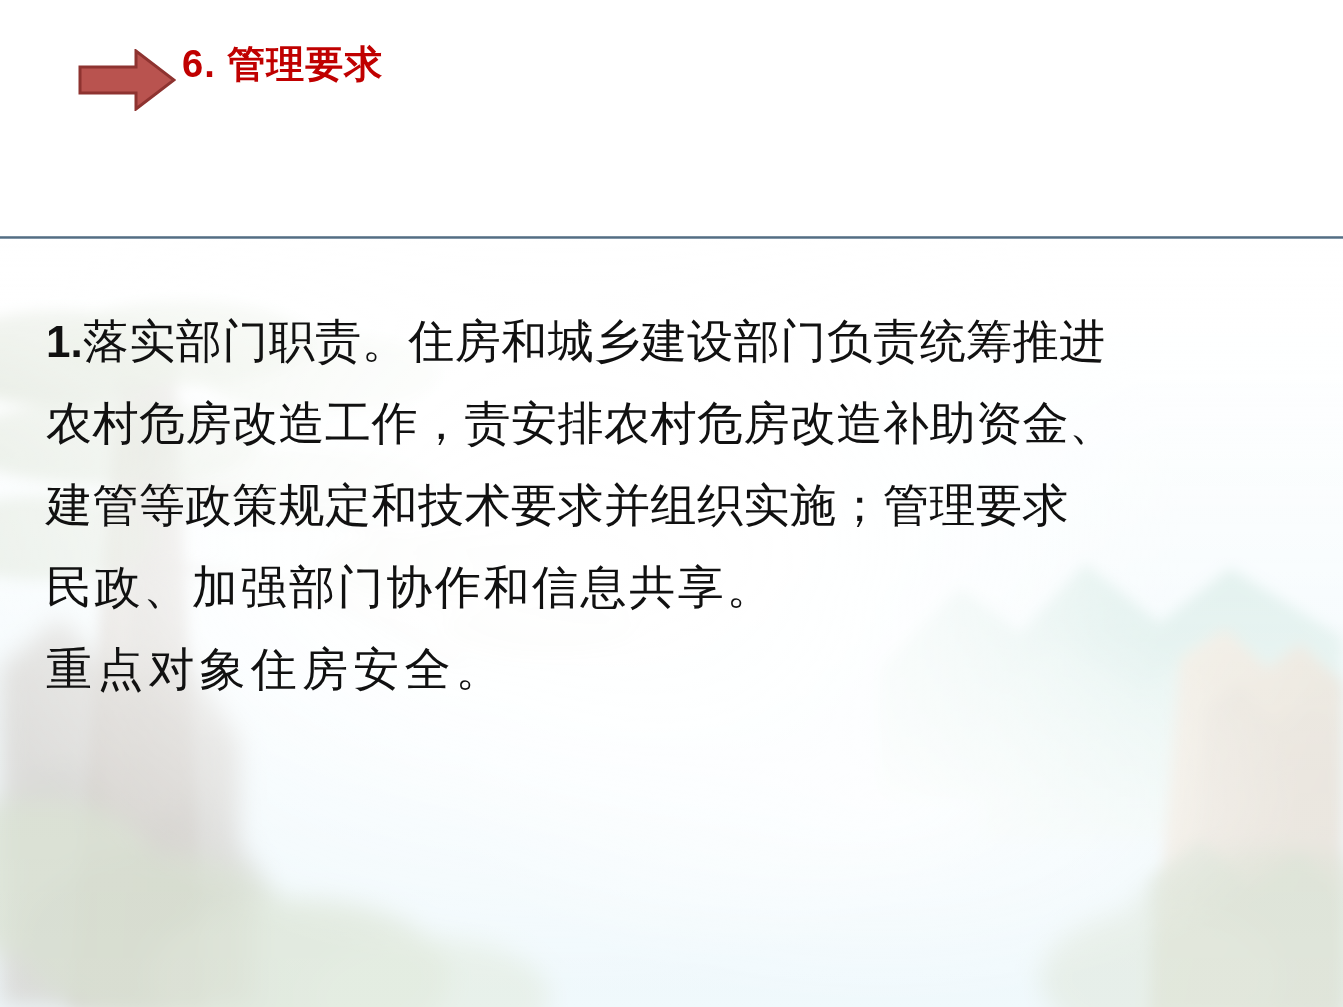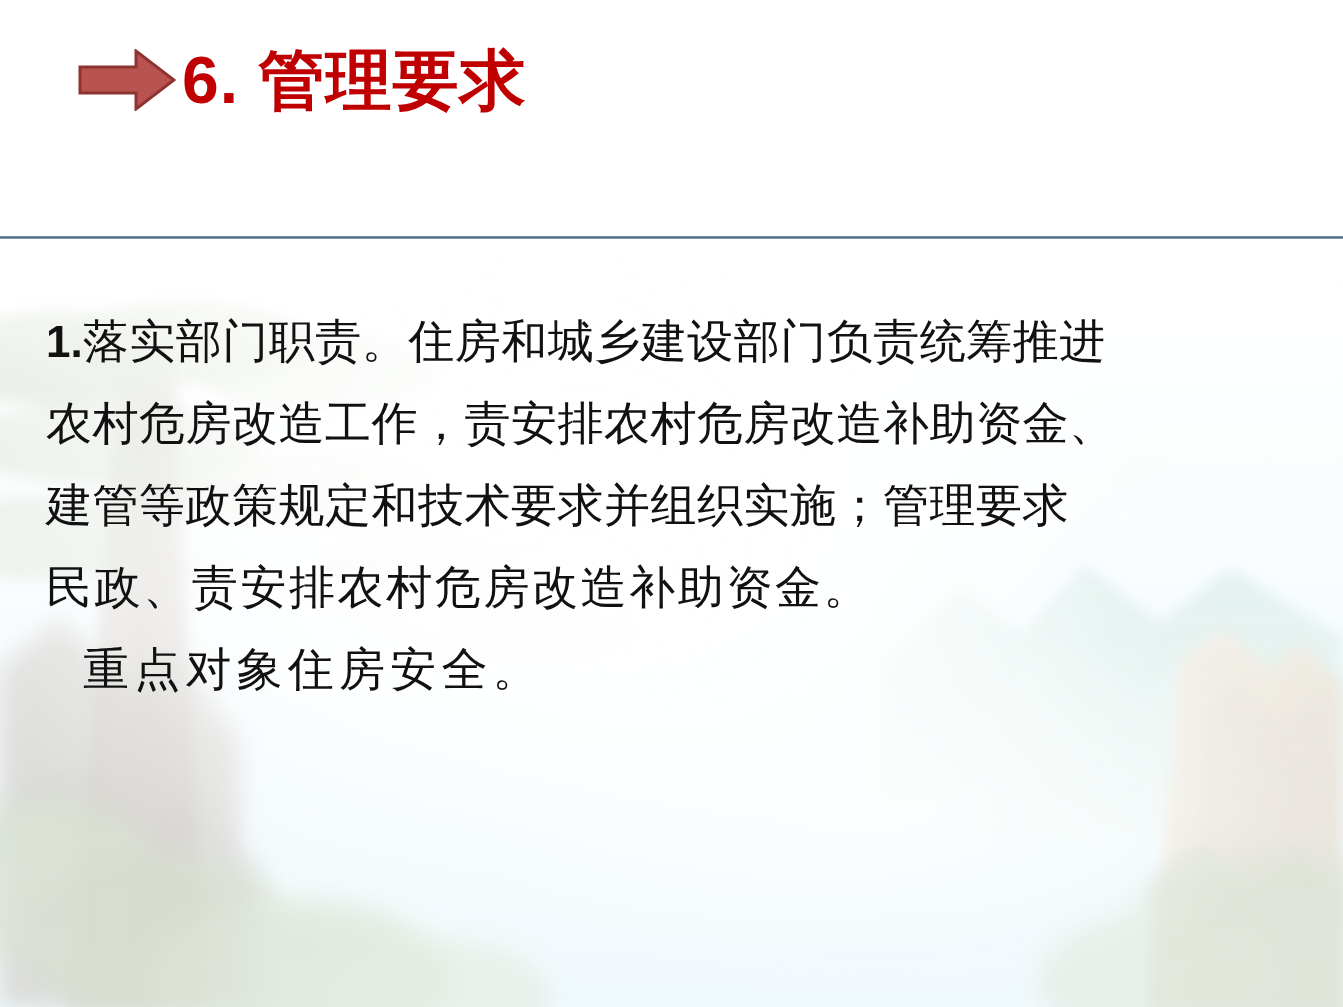--- a/index.html
+++ b/index.html
@@ -59,21 +59,21 @@
     width: 98px;
     height: 62px;
   }
   .arrow-icon svg { display: block; width: 100%; height: 100%; }
 
   .title-main {
     position: absolute;
     left: 182px;
     top: 43px;
     font-family: "Liberation Sans", "DejaVu Sans", sans-serif;
-    font-size: 66px;
+    font-size: 38px;
     font-weight: bold;
     color: #C00000;
     letter-spacing: 1px;
     white-space: nowrap;
     line-height: 1.15;
   }
 
   .title-sub {
     position: absolute;
     left: 72px;
@@ -111,21 +111,20 @@
     line-height: 82px;
     height: 82px;
     white-space: nowrap;
     letter-spacing: 0.5px;
   }
   .body-line.spread {
     letter-spacing: 2.6px;
   }
   .body-line.spread-wide {
     letter-spacing: 5.2px;
-    margin-left: 37px;
   }
   .body-line .lead-num {
     font-family: "Liberation Sans", "DejaVu Sans", sans-serif;
     font-weight: bold;
     font-size: 44px;
     letter-spacing: 0;
   }
 </style>
 </head>
 <body>
@@ -251,21 +250,21 @@
     <div class="body-line">
       <span>农村危房改造工作，责安排农村危房改造补助资金、</span>
     </div>
 
     <div class="body-line">
       <span>建管等政策规定和技术要求并组织实施；管理要求</span>
     </div>
 
 
     <div class="body-line spread">
-      <span>民政、责安排农村危房改造补助资金。</span>
+      <span>民政、加强部门协作和信息共享。</span>
     </div>
 
 
 
     <div class="body-line spread-wide">
       <span>重点对象住房安全。</span>
     </div>
 
   </div>
 

